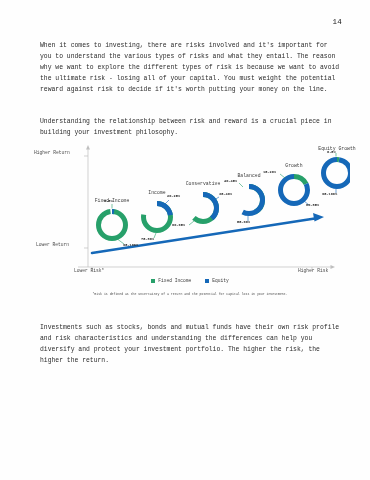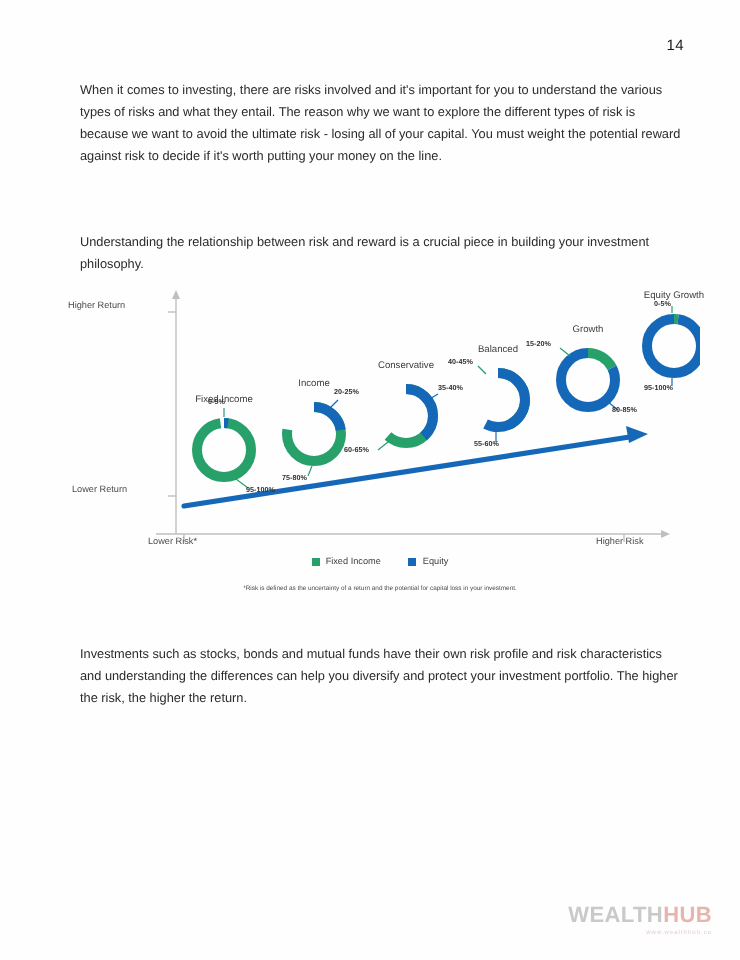--- a/index.html
+++ b/index.html
@@ -7,20 +7,21 @@
     width:370px;height:480px;
     background:#ffffff;
     font-family:"Liberation Sans", sans-serif;
     color:#333;
     overflow:hidden;
     position:relative;
   }
   .page{
     position:absolute;inset:0;
     background:#fefefe;
+    font-family:Liberation Mono, monospace;
   }
   .page-number{
     position:absolute;top:18px;right:28px;
     font-size:7.5px;color:#1a1a1a;
     letter-spacing:.2px;
   }
   .body-text{
     position:absolute;
     left:40px;right:28px;
     font-size:6.4px;
@@ -225,18 +226,14 @@
         <span class="swatch" style="background:#1568b8;"></span>
         <span>Equity</span>
       </span>
     </div>
 
     <div class="footnote" style="top:152px;">*Risk is defined as the uncertainty of a return and the potential for capital loss in your investment.</div>
   </div>
 
   <div class="body-text" id="closing-paragraph">Investments such as stocks, bonds and mutual funds have their own risk profile and risk characteristics and understanding the differences can help you diversify and protect your investment portfolio. The higher the risk, the higher the return.</div>
 
-  <div class="logo">
-    <div class="logo-main"><span class="logo-wealth">WEALTH</span><span class="logo-hub">HUB</span></div>
-    <div class="logo-url">www.wealthhub.co</div>
-  </div>
 
 </div>
 
 </body></html>

